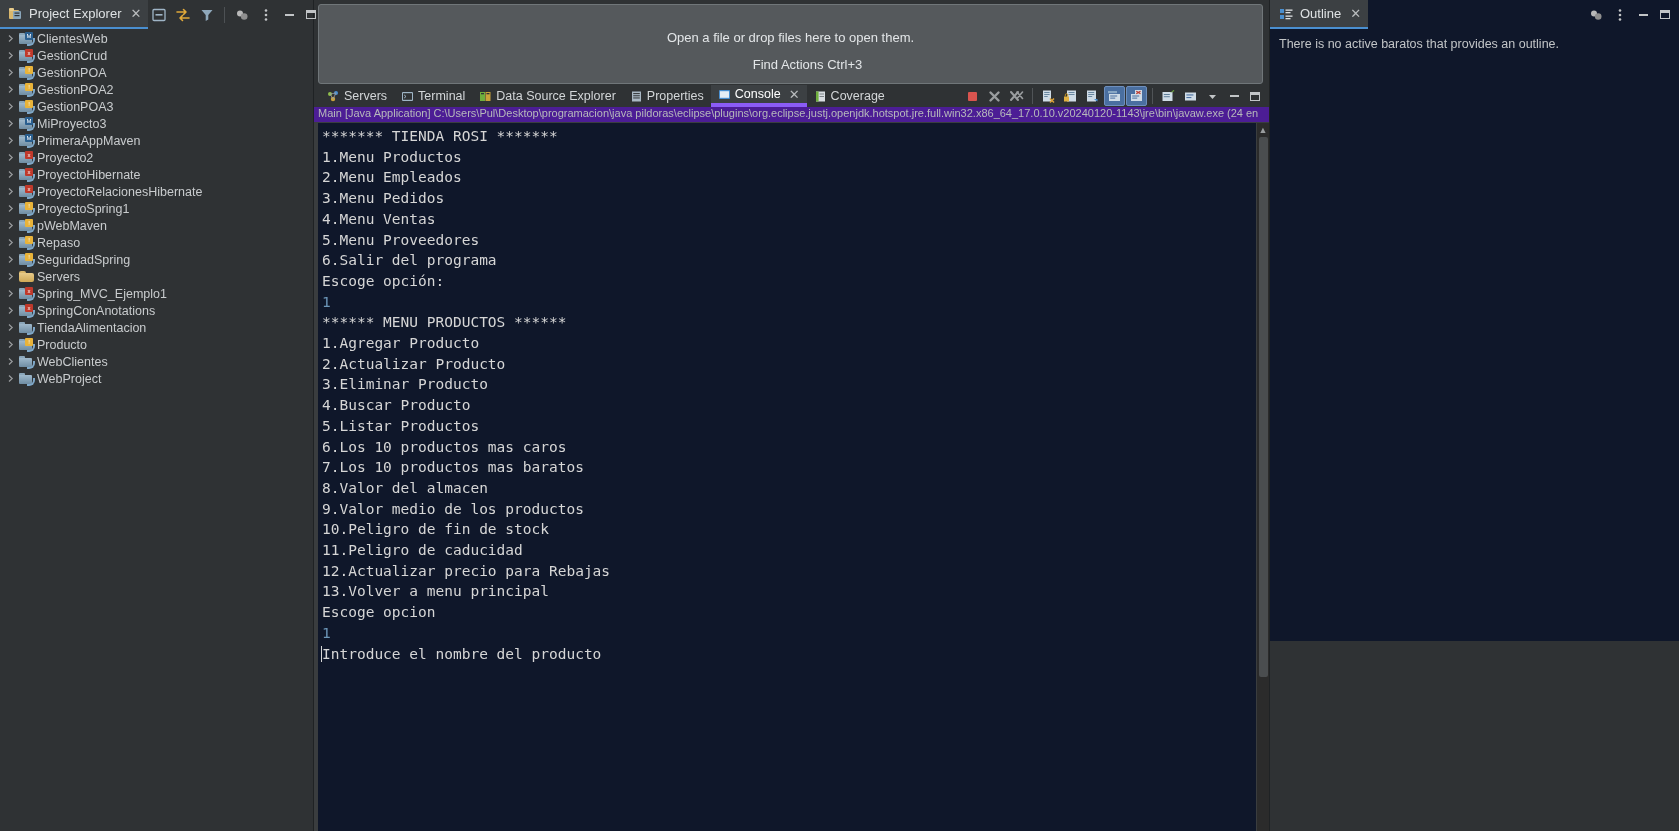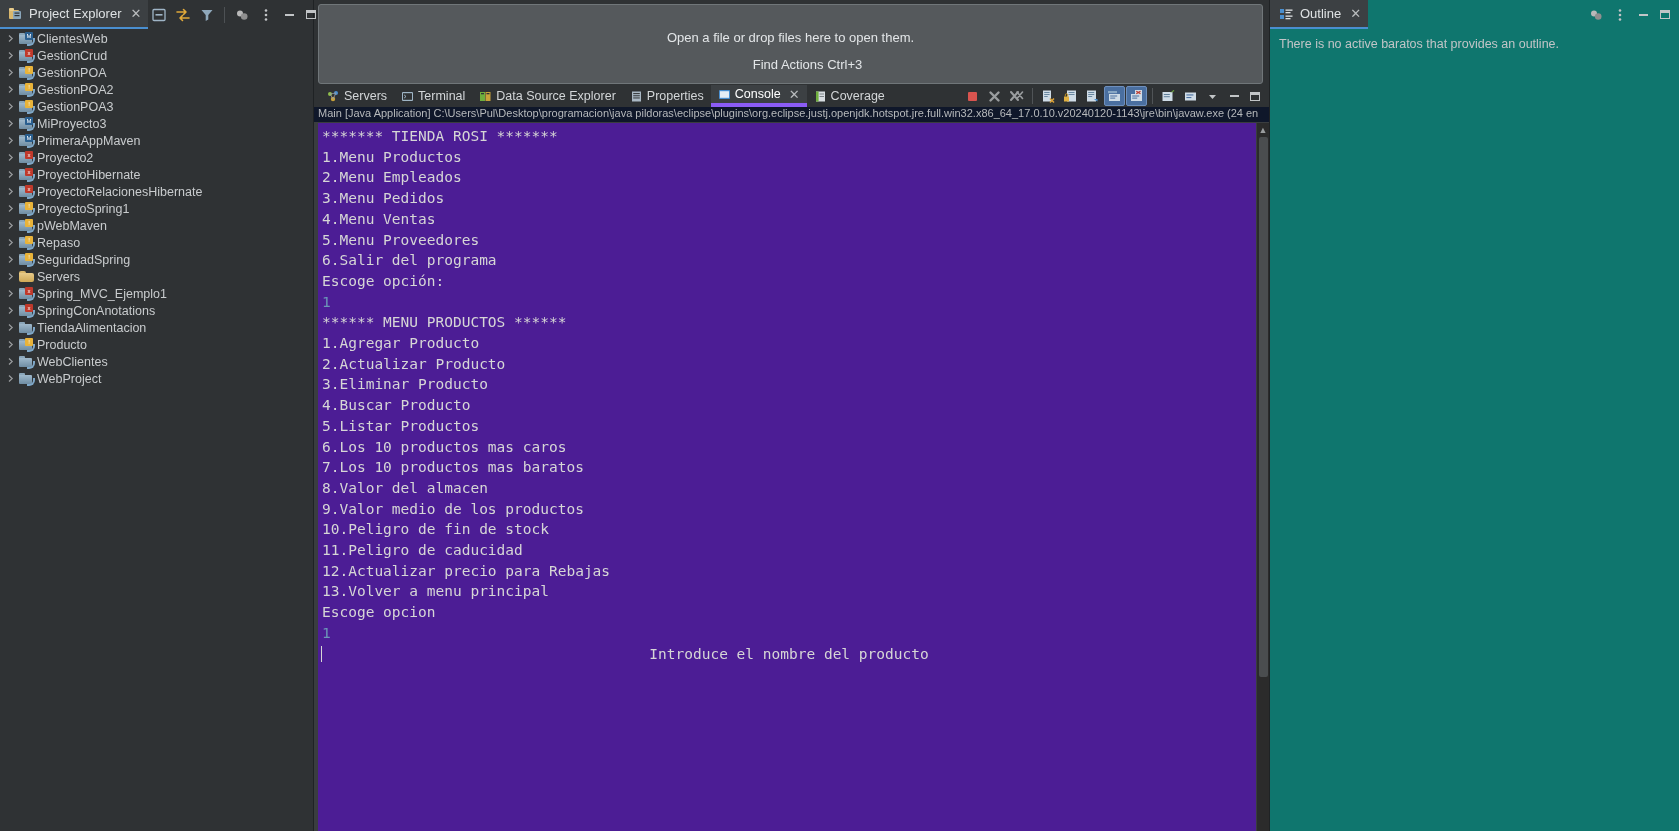--- a/index.html
+++ b/index.html
@@ -71,48 +71,48 @@
   }
   .ctab { display: flex; align-items: center; gap: 4px; padding: 0 7px; font-size: 12.5px; color: #d3d6d8; white-space: nowrap; }
   .ctab.active { background: #3c4043; border-bottom: 4px solid #8b5cf6; color: #ffffff; }
   .ctools { margin-left: auto; display: flex; align-items: center; padding-right: 4px; gap: 1px; }
   .ctool { width: 21px; height: 20px; display: flex; align-items: center; justify-content: center; }
   .ctool.sel { background: #4a6fa0; border: 1px solid #6e8fbd; border-radius: 2px; }
   .cdivider { width: 1px; height: 16px; background: #505457; margin: 0 4px; }
 
   .console-path {
     height: 15px; font-size: 11px; color: #b6b9bb; padding-left: 4px;
-    white-space: nowrap; overflow: hidden; background: #0f172a;
+    white-space: nowrap; overflow: hidden; background: #4c1d95;
     font-family: "Liberation Sans", sans-serif;
   }
   .console-body {
-    flex: 1 1 auto; background: #4c1d95; position: relative; display: flex; min-height: 0;
+    flex: 1 1 auto; background: #0f172a; position: relative; display: flex; min-height: 0;
     border-top: 1px solid #3a3d3f;
   }
   .console-gutter { width: 4px; background: #3a3d3f; flex: 0 0 4px; }
   .console-text {
     flex: 1 1 auto; padding: 3px 0 0 4px; overflow: hidden;
     font-family: "DejaVu Sans Mono", monospace;
     font-size: 14.5px; line-height: 20.7px; color: #d6d6d6;
     white-space: pre;
   }
   .cline.in { color: #6c96b8; }
-  .cline.cursor { position: relative; text-align: center; }
+  .cline.cursor { position: relative; }
   .cline.cursor::before {
     content: ""; position: absolute; left: -1px; top: 2px; width: 1px; height: 16px; background: #d6d6d6;
   }
   .console-scroll {
     width: 13px; flex: 0 0 13px; background: #2b2b2b; border-left: 1px solid #3a3d3f;
     display: flex; flex-direction: column; align-items: center;
   }
   .sc-arrow { width: 13px; height: 13px; display: flex; align-items: center; justify-content: center; color: #9a9d9f; font-size: 9px; }
   .sc-thumb { width: 9px; background: #4a4d4f; border-radius: 2px; }
 
   
-  .outline { width: 409px; flex: 0 0 409px; background: #0f766e; height: 831px; }
+  .outline { width: 409px; flex: 0 0 409px; background: #0f172a; height: 641px; }
   .out-tabbar { height: 29px; display: flex; align-items: stretch; }
   .out-tab { display: flex; align-items: center; gap: 5px; padding: 0 7px; background: #3c4043; border-bottom: 2px solid #4a8fd0; }
   .out-tab-label { font-size: 13px; color: #dfe2e4; }
   .out-tools { margin-left: auto; display: flex; align-items: center; gap: 2px; padding-right: 4px; }
   .out-msg { font-size: 12.5px; color: #c2c5c7; padding: 8px 0 0 9px; }
 
   
   .winbtn { width: 20px; height: 22px; display: flex; align-items: center; justify-content: center; }
   .min-g { width: 9px; height: 2px; background: #c2c5c7; }
   .max-g { width: 10px; height: 9px; border: 1.6px solid #c2c5c7; border-top-width: 3px; }

